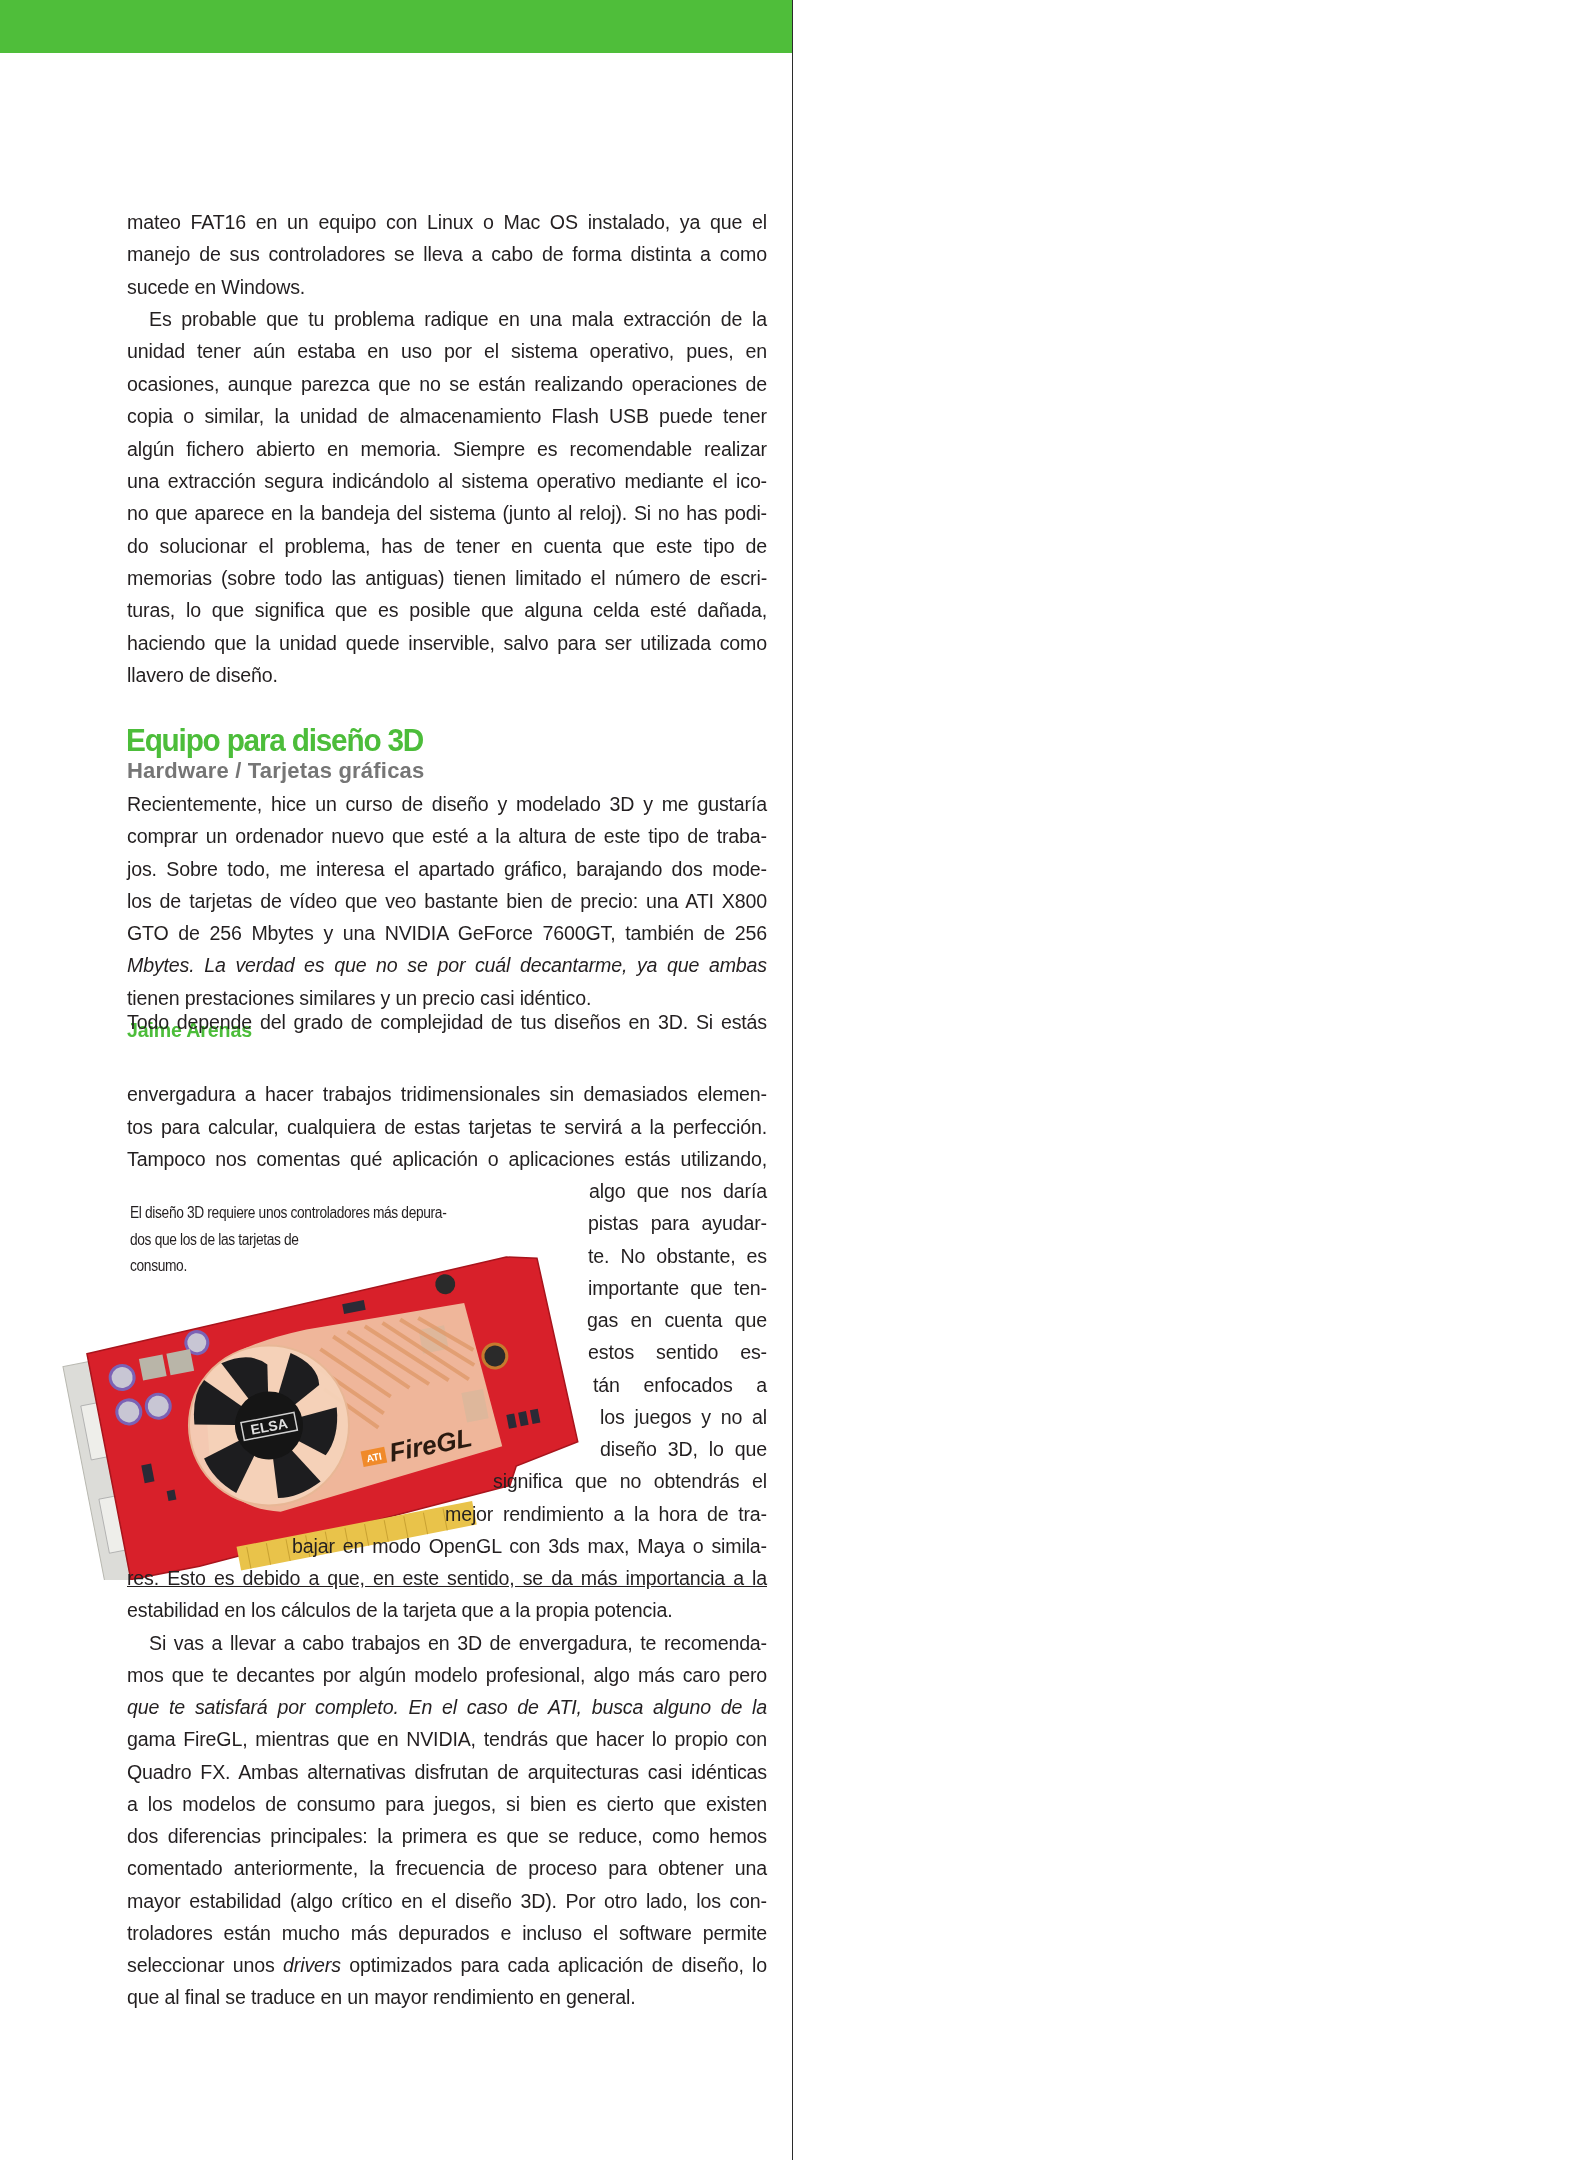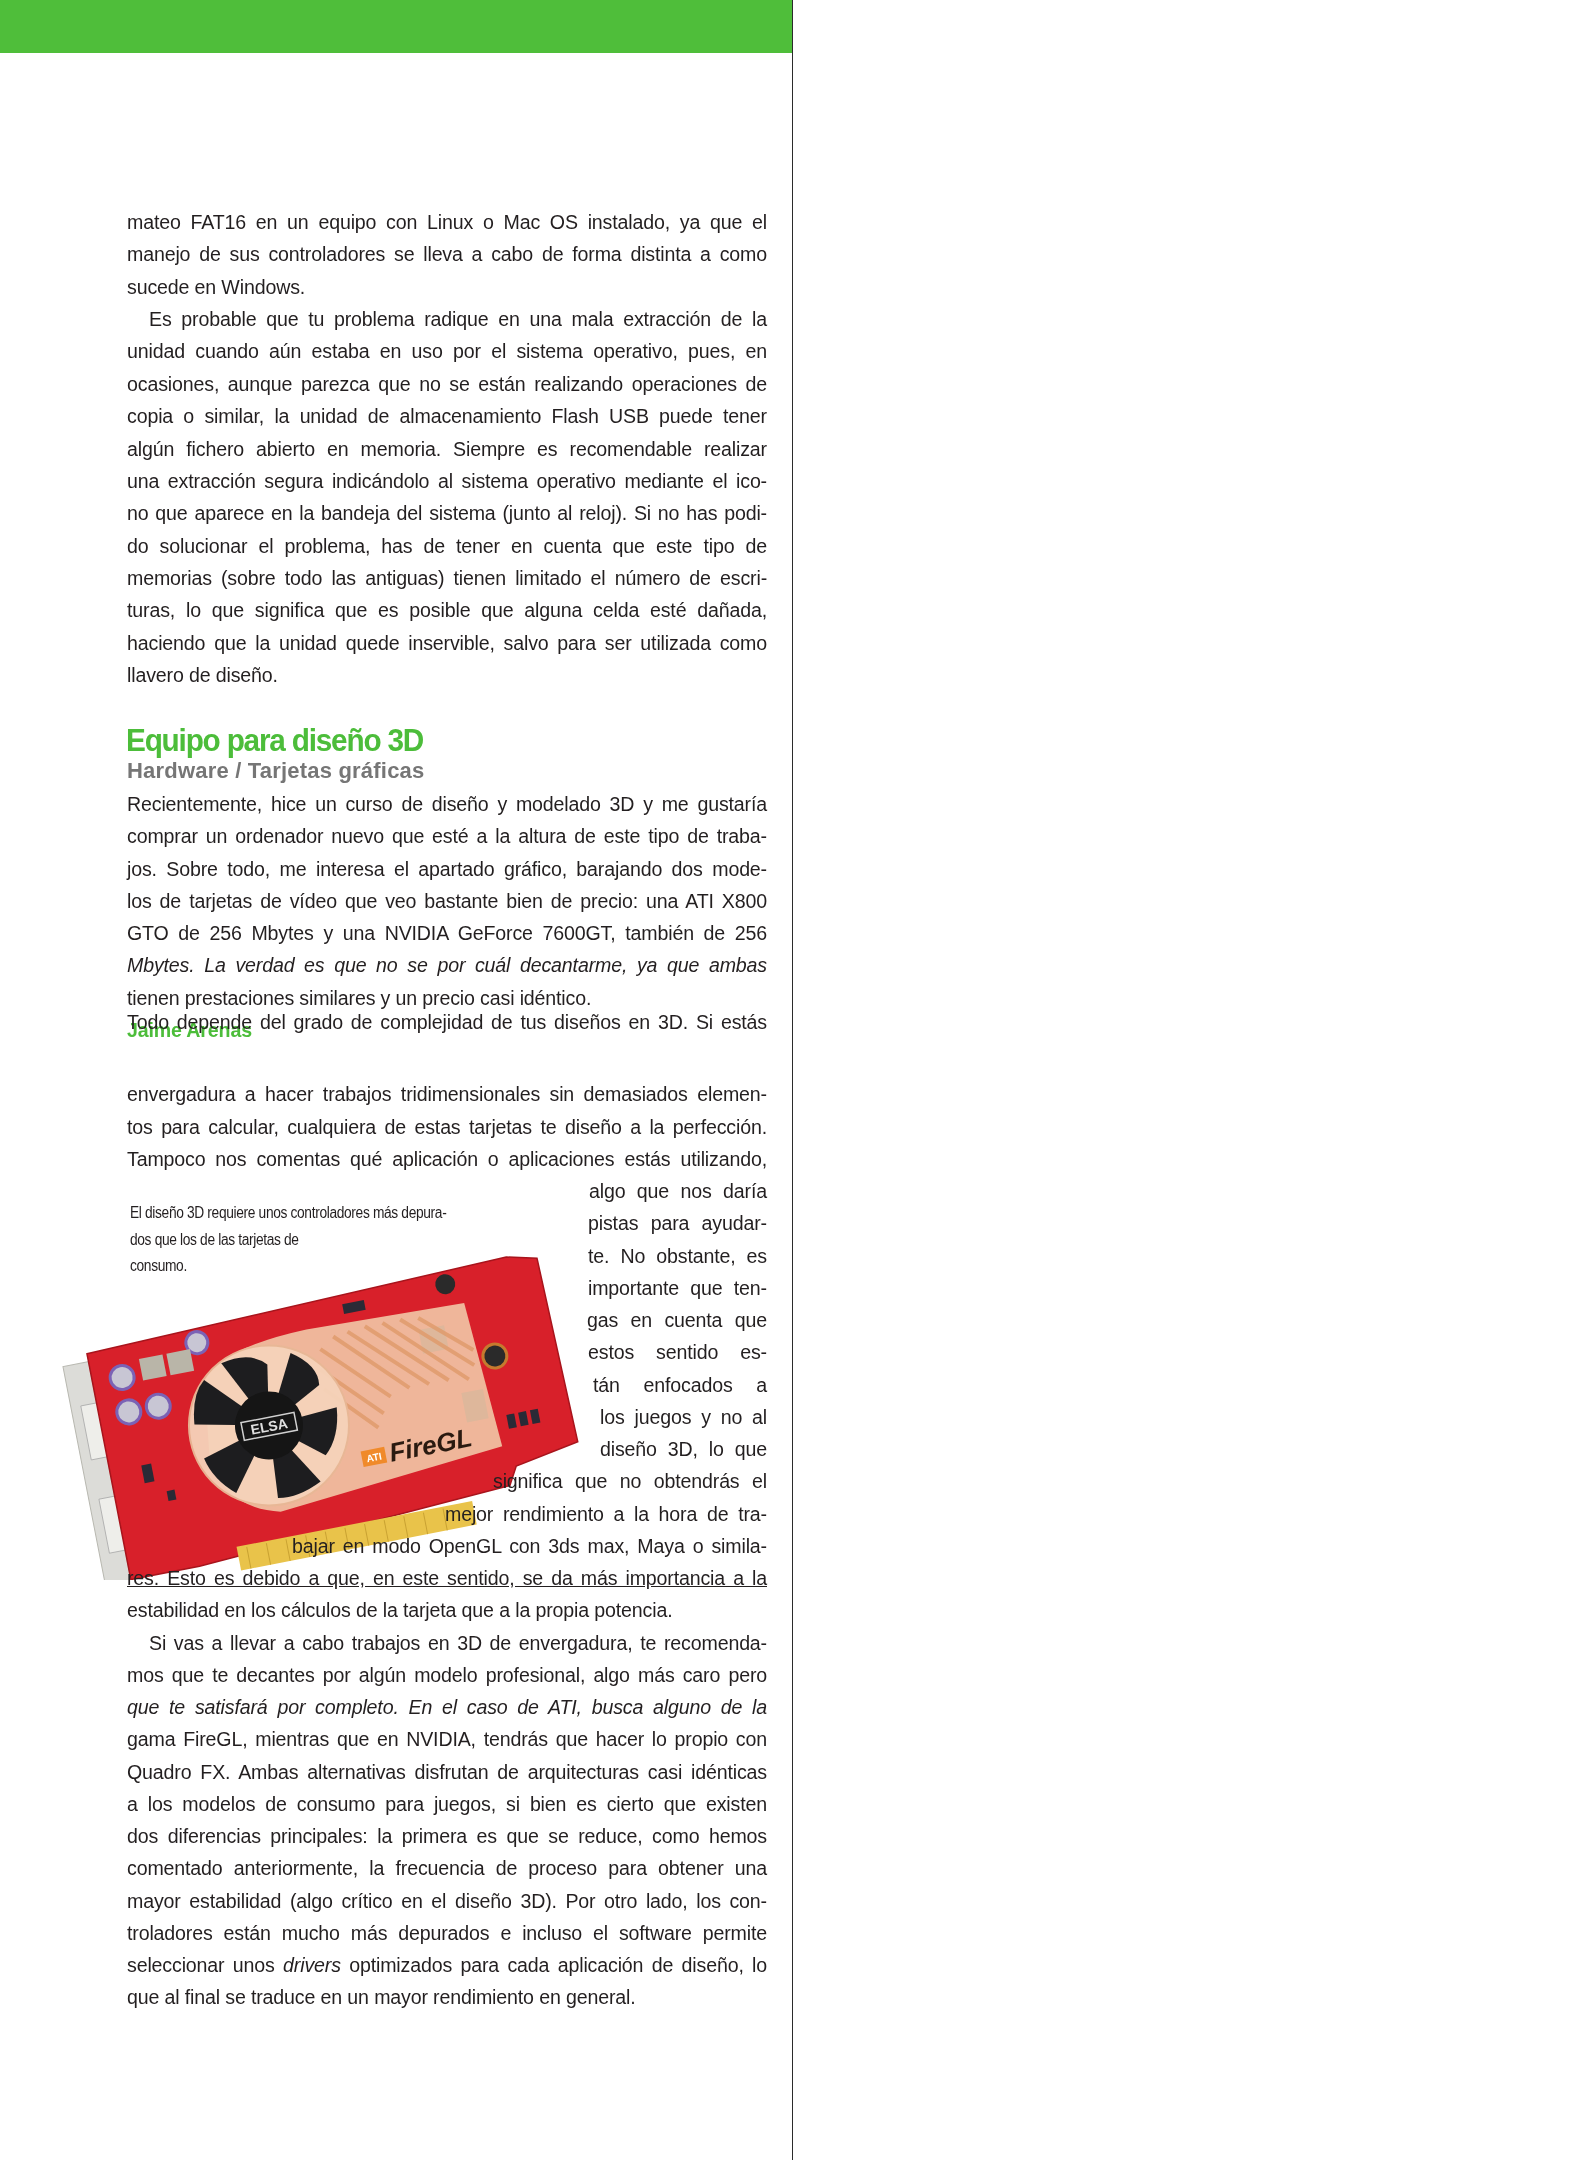--- a/index.html
+++ b/index.html
@@ -55,21 +55,21 @@
 <body>
 
 <div class="top-bar"></div>
 <div class="column-rule"></div>
 
 <div id="intro">
     <div class="line" style="top: 206px;">mateo FAT16 en un equipo con Linux o Mac OS instalado, ya que el</div>
     <div class="line" style="top: 238.3px;">manejo de sus controladores se lleva a cabo de forma distinta a como</div>
     <div class="line last" style="top: 270.7px;">sucede en Windows.</div>
     <div class="line indent" style="top: 303.1px;">Es probable que tu problema radique en una mala extracción de la</div>
-    <div class="line" style="top: 335.4px;">unidad cuando aún estaba en uso por el sistema operativo, pues, en</div>
+    <div class="line" style="top: 335.4px;">unidad tener aún estaba en uso por el sistema operativo, pues, en</div>
     <div class="line" style="top: 367.8px;">ocasiones, aunque parezca que no se están realizando operaciones de</div>
     <div class="line" style="top: 400.1px;">copia o similar, la unidad de almacenamiento Flash USB puede tener</div>
     <div class="line" style="top: 432.5px;">algún fichero abierto en memoria. Siempre es recomendable realizar</div>
     <div class="line" style="top: 464.8px;">una extracción segura indicándolo al sistema operativo mediante el ico-</div>
     <div class="line" style="top: 497.2px;">no que aparece en la bandeja del sistema (junto al reloj). Si no has podi-</div>
     <div class="line" style="top: 529.5px;">do solucionar el problema, has de tener en cuenta que este tipo de</div>
     <div class="line" style="top: 561.9px;">memorias (sobre todo las antiguas) tienen limitado el número de escri-</div>
     <div class="line" style="top: 594.2px;">turas, lo que significa que es posible que alguna celda esté dañada,</div>
     <div class="line" style="top: 626.5px;">haciendo que la unidad quede inservible, salvo para ser utilizada como</div>
     <div class="line last" style="top: 658.9px;">llavero de diseño.</div>
@@ -167,21 +167,21 @@
     <div class="line" style="top: 788px;">Recientemente, hice un curso de diseño y modelado 3D y me gustaría</div>
     <div class="line" style="top: 820.3px;">comprar un ordenador nuevo que esté a la altura de este tipo de traba-</div>
     <div class="line" style="top: 852.5px;">jos. Sobre todo, me interesa el apartado gráfico, barajando dos mode-</div>
     <div class="line" style="top: 884.8px;">los de tarjetas de vídeo que veo bastante bien de precio: una ATI X800</div>
     <div class="line" style="top: 917px;">GTO de 256 Mbytes y una NVIDIA GeForce 7600GT, también de 256</div>
     <div class="line" style="top: 949.3px; font-style: italic;">Mbytes. La verdad es que no se por cuál decantarme, ya que ambas</div>
     <div class="line last" style="top: 981.5px;">tienen prestaciones similares y un precio casi idéntico.</div>
     <div class="line last author" style="top: 1013.8px;">Jaime Arenas</div>
     <div class="line" style="top: 1006px;">Todo depende del grado de complejidad de tus diseños en 3D. Si estás</div>
     <div class="line" style="top: 1078.3px;">envergadura a hacer trabajos tridimensionales sin demasiados elemen-</div>
-    <div class="line" style="top: 1110.5px;">tos para calcular, cualquiera de estas tarjetas te diseño a la perfección.</div>
+    <div class="line" style="top: 1110.5px;">tos para calcular, cualquiera de estas tarjetas te servirá a la perfección.</div>
     <div class="line" style="top: 1142.8px;">Tampoco nos comentas qué aplicación o aplicaciones estás utilizando,</div>
     <div class="line" style="top: 1175px; left: 589px; width: 178px;">algo que nos daría</div>
     <div class="line" style="top: 1207.3px; left: 588px; width: 179px;">pistas para ayudar-</div>
     <div class="line" style="top: 1239.5px; left: 588px; width: 179px;">te. No obstante, es</div>
     <div class="line" style="top: 1271.8px; left: 588px; width: 179px;">importante que ten-</div>
     <div class="line" style="top: 1304px; left: 587px; width: 180px;">gas en cuenta que</div>
     <div class="line" style="top: 1336.3px; left: 588px; width: 179px;">estos sentido es-</div>
     <div class="line" style="top: 1368.5px; left: 593px; width: 174px;">tán enfocados a</div>
     <div class="line" style="top: 1400.8px; left: 600px; width: 167px;">los juegos y no al</div>
     <div class="line" style="top: 1433px; left: 600px; width: 167px;">diseño 3D, lo que</div>

